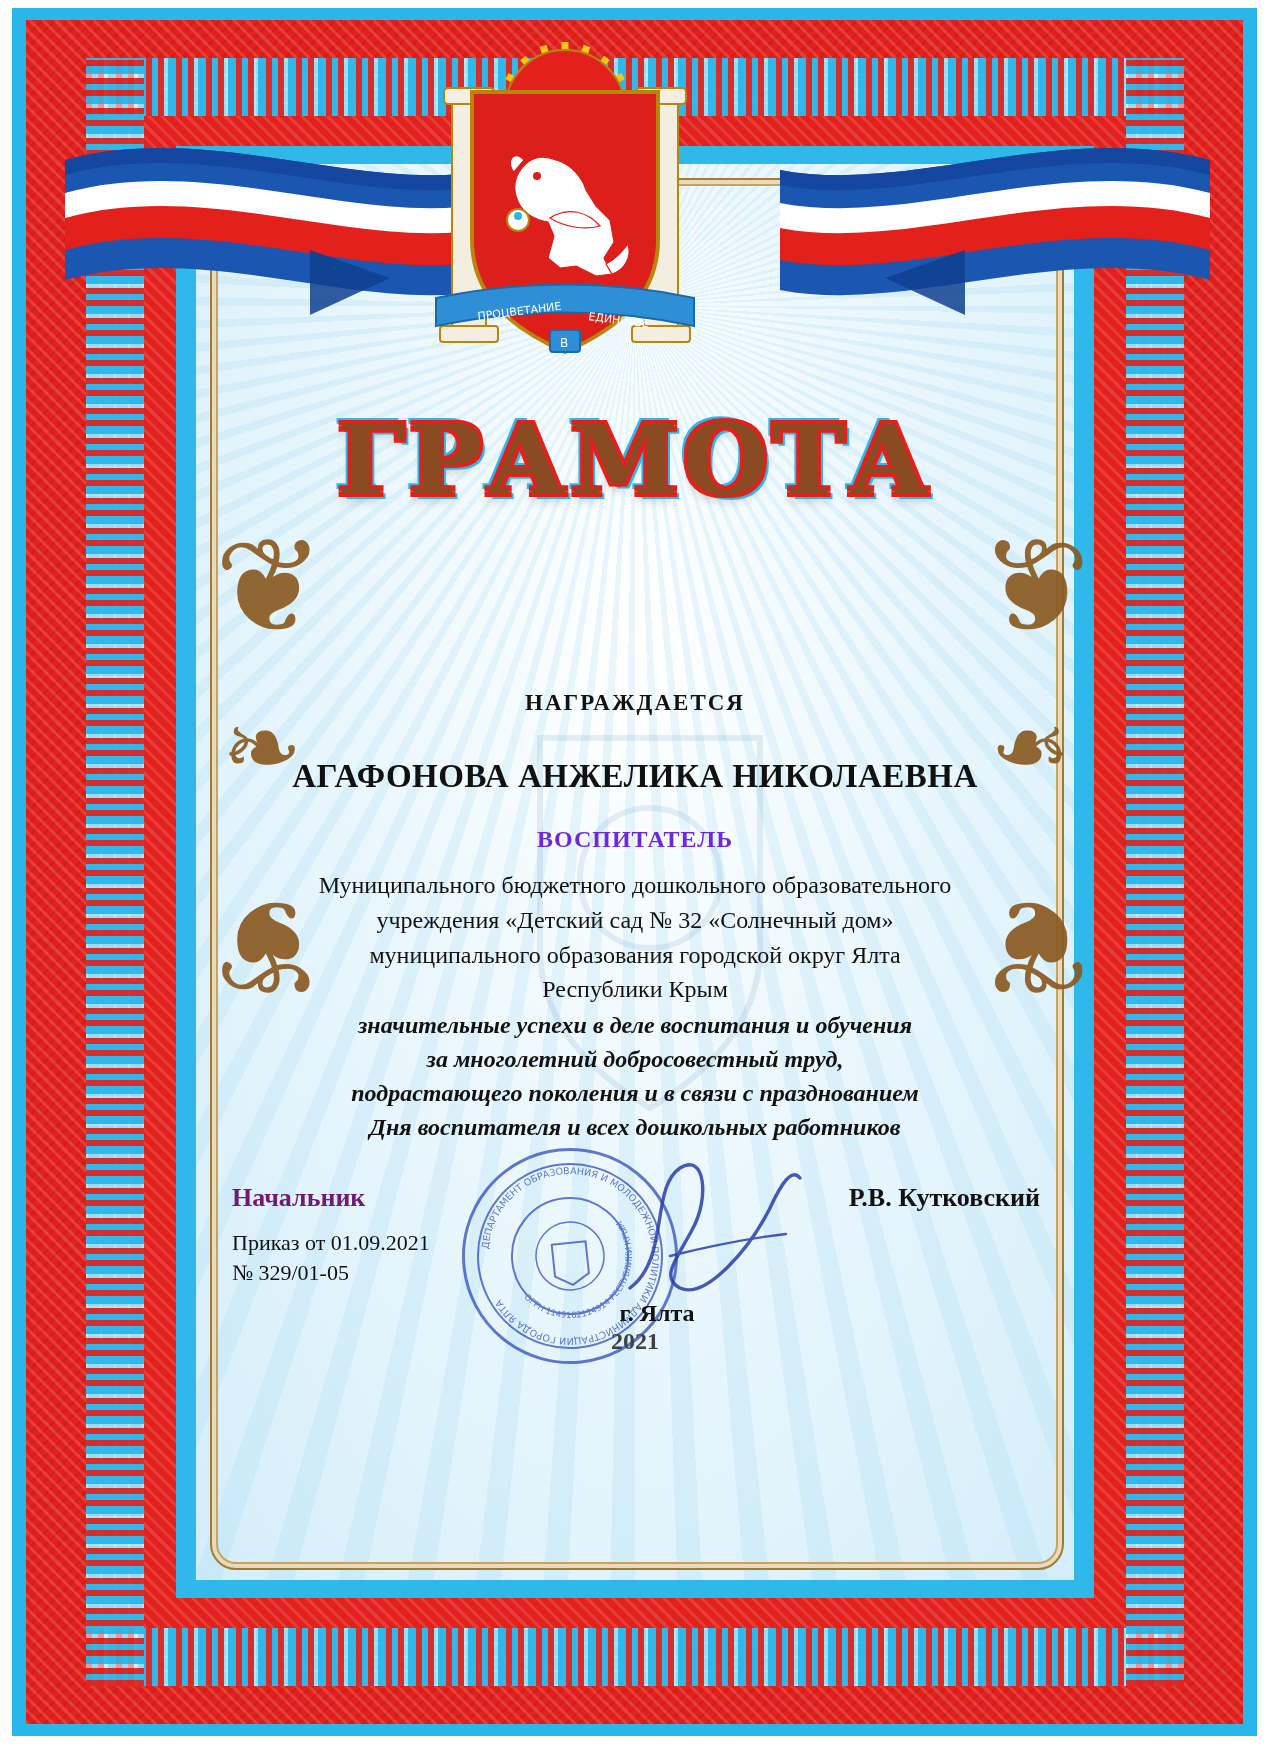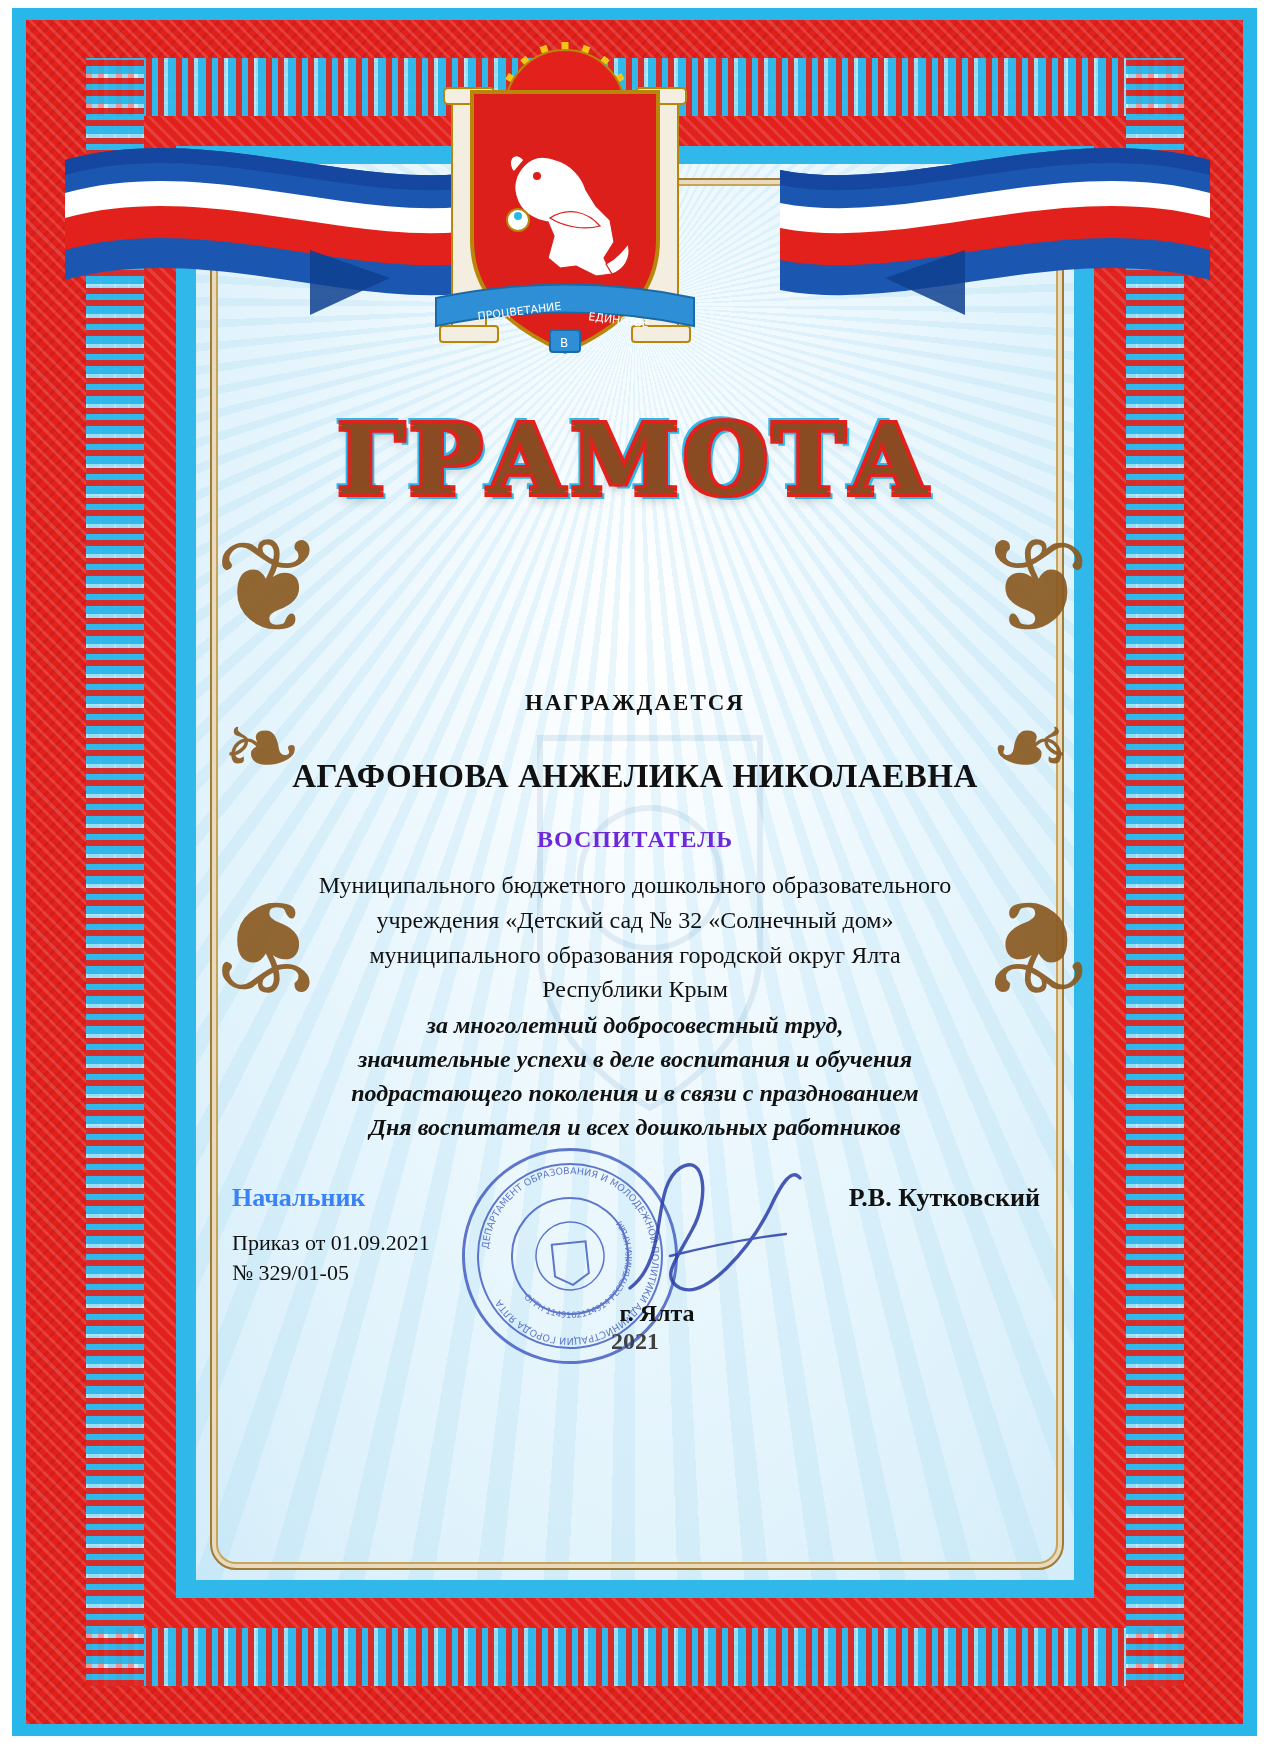--- a/index.html
+++ b/index.html
@@ -247,21 +247,21 @@
     line-height: 1.42;
     color: #111111;
   }
 
   .sign-title {
     position: absolute;
     left: 22px; top: 1005px;
     font-family: "Liberation Serif", serif;
     font-weight: bold;
     font-size: 26px;
-    color: #3b82f6;
+    color: #701a75;
   }
 
   .sign-name {
     position: absolute;
     right: 20px; top: 1005px;
     font-family: "Liberation Serif", serif;
     font-weight: bold;
     font-size: 26px;
     color: #111111;
   }
@@ -459,22 +459,22 @@
     <div class="position">ВОСПИТАТЕЛЬ</div>
 
     <div class="org">
       <div>Муниципального бюджетного дошкольного образовательного</div>
       <div>учреждения «Детский сад № 32 «Солнечный дом»</div>
       <div>муниципального образования городской округ Ялта</div>
       <div>Республики Крым</div>
     </div>
 
     <div class="reason">
+      <div>значительные успехи в деле воспитания и обучения</div>
       <div>за многолетний добросовестный труд,</div>
-      <div>значительные успехи в деле воспитания и обучения</div>
       <div>подрастающего поколения и в связи с празднованием</div>
       <div>Дня воспитателя и всех дошкольных работников</div>
     </div>
 
     <div class="sign-title">Начальник</div>
     <div class="sign-name">Р.В. Кутковский</div>
 
     <div class="order-line1">Приказ от 01.09.2021</div>
     <div class="order-line2">№ 329/01-05</div>
 

